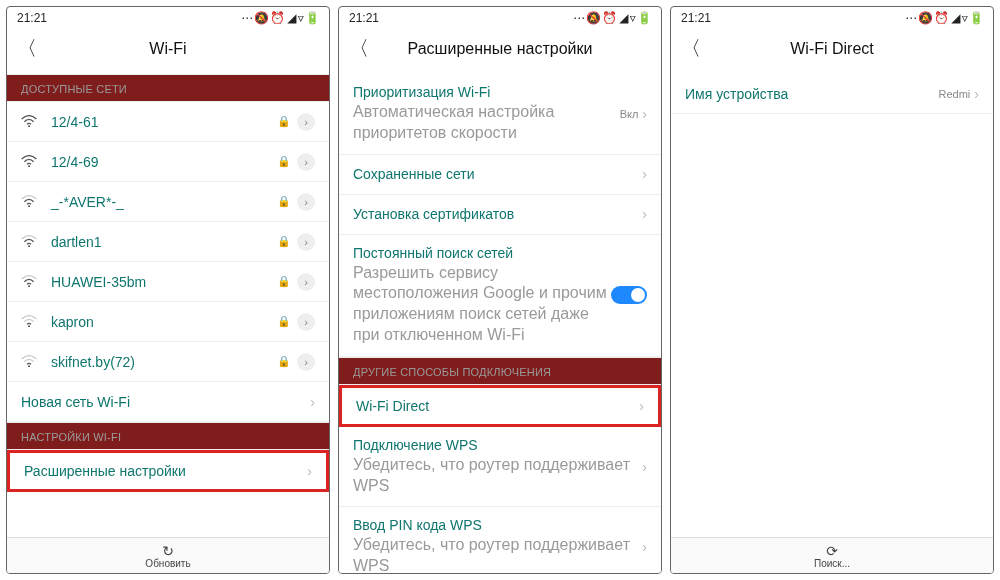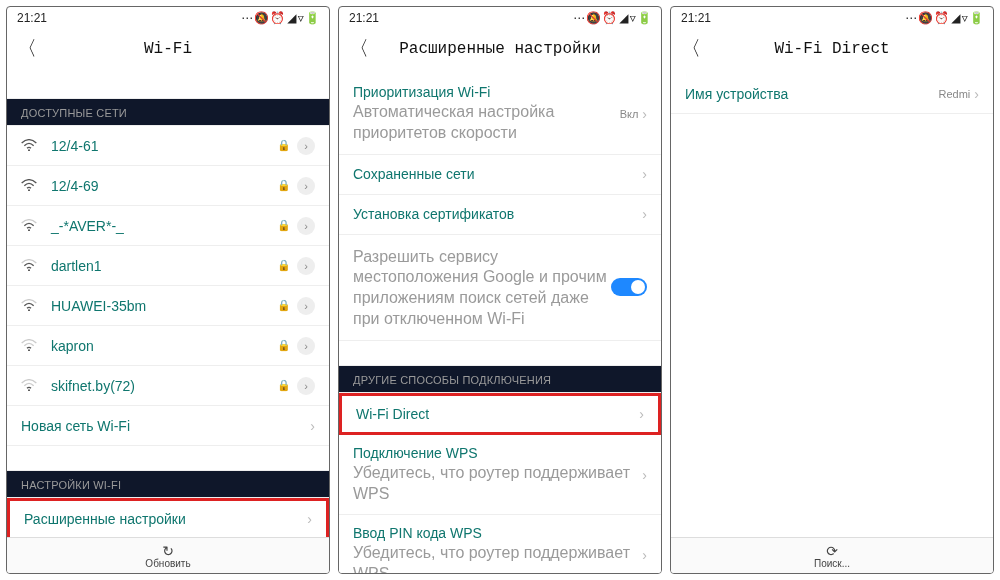--- a/index.html
+++ b/index.html
@@ -42,32 +42,30 @@
     color: #222;
     width: 24px;
   }
   .htitle {
     flex: 1;
     text-align: center;
     font-size: 16px;
     font-weight: 400;
     color: #111;
     margin-left: -24px;
-    font-family: Liberation Mono, monospace;
   }
   .section-label {
     font-size: 11px;
     color: #9a9a9a;
     padding: 8px 14px 6px;
-    background: #0f172a;
+    background: #7f1d1d;
     border-top: 1px solid #eee;
     border-bottom: 1px solid #eee;
     text-transform: uppercase;
     letter-spacing: 0.2px;
-    margin-top: 24px;
   }
   .row {
     display: flex;
     align-items: center;
     padding: 10px 14px;
     border-bottom: 1px solid #eee;
     background: #fff;
     min-height: 40px;
   }
   .row .wifi-icon {
@@ -255,20 +253,21 @@
     <div class="row">
       <span class="label">Сохраненные сети</span>
       <span class="chev">›</span>
     </div>
     <div class="row">
       <span class="label">Установка сертификатов</span>
       <span class="chev">›</span>
     </div>
     <div class="row">
       <div class="col">
+        <span class="label">Постоянный поиск сетей</span>
         <span class="sub">Разрешить сервису местоположения Google и прочим приложениям поиск сетей даже при отключенном Wi-Fi</span>
       </div>
       <span class="toggle"></span>
     </div>
 
     <div class="section-label">ДРУГИЕ СПОСОБЫ ПОДКЛЮЧЕНИЯ</div>
 
     <div class="row highlight">
       <span class="label">Wi-Fi Direct</span>
       <span class="chev">›</span>

